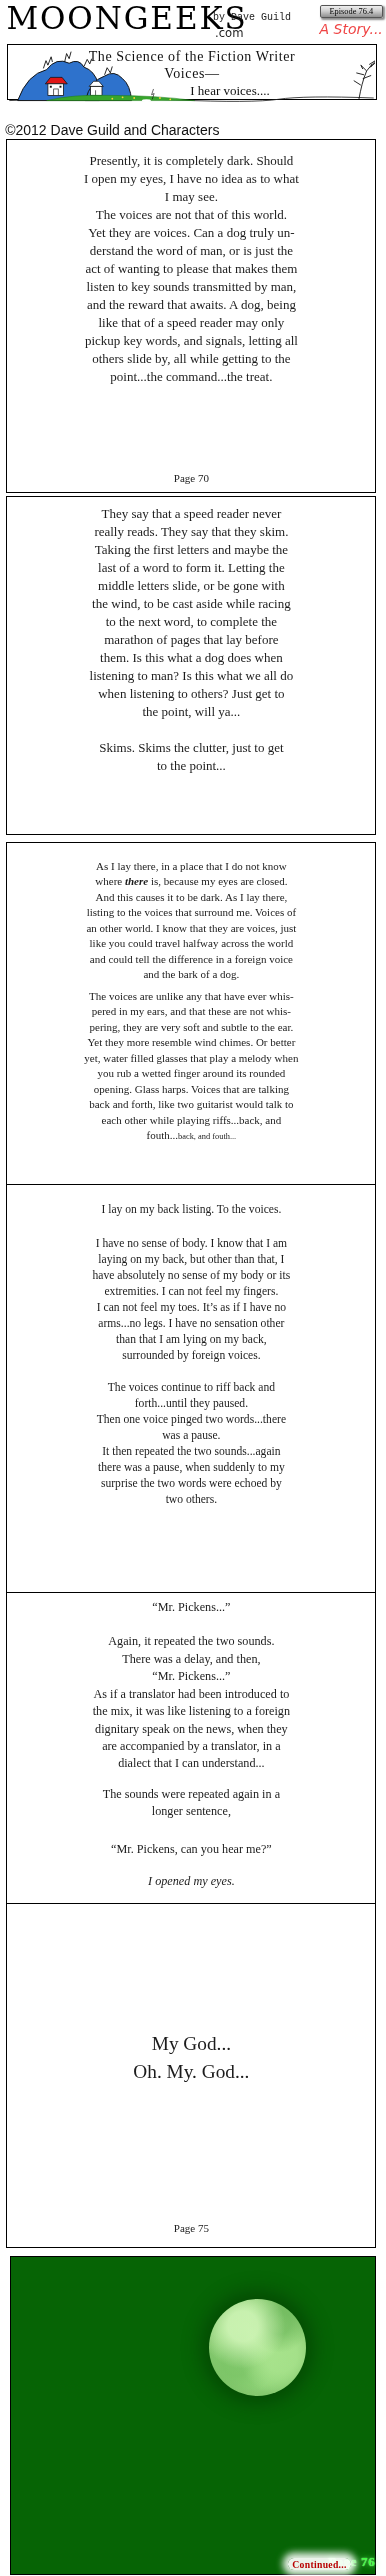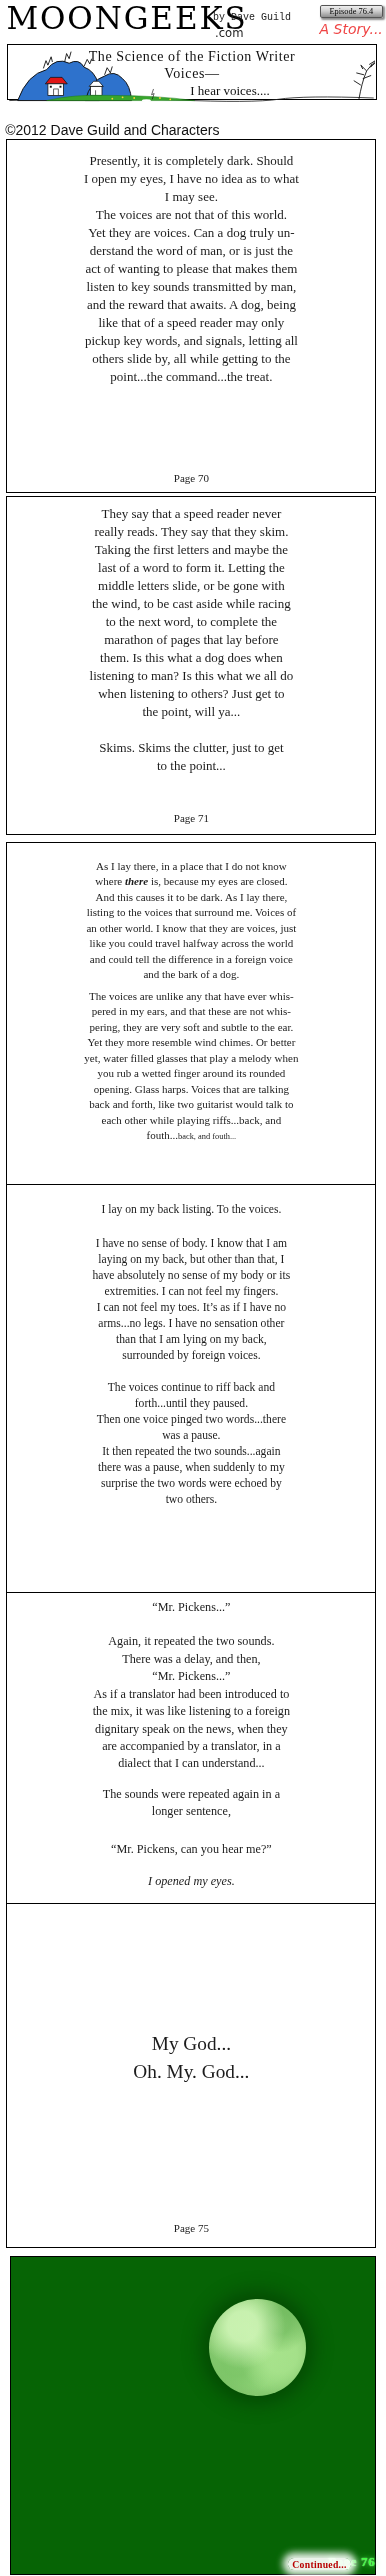--- a/index.html
+++ b/index.html
@@ -181,21 +181,20 @@
 middle letters slide, or be gone with
 the wind, to be cast aside while racing
 to the next word, to complete the
 marathon of pages that lay before
 them. Is this what a dog does when
 listening to man? Is this what we all do
 when listening to others? Just get to
 the point, will ya...</div>
   <div class="story para2">Skims. Skims the clutter, just to get
 to the point...</div>
-  <div class="page-label">Page 71</div>
 </div>
 
 <div class="panel" id="p72">
   <div class="story para1"><span>As I lay there, in a place that I do not know
 where </span><span class="emph">there</span><span> is, because my eyes are closed.
 And this causes it to be dark. As I lay there,
 listing to the voices that surround me. Voices of
 an other world. I know that they are voices, just
 like you could travel halfway across the world
 and could tell the difference in a foreign voice

